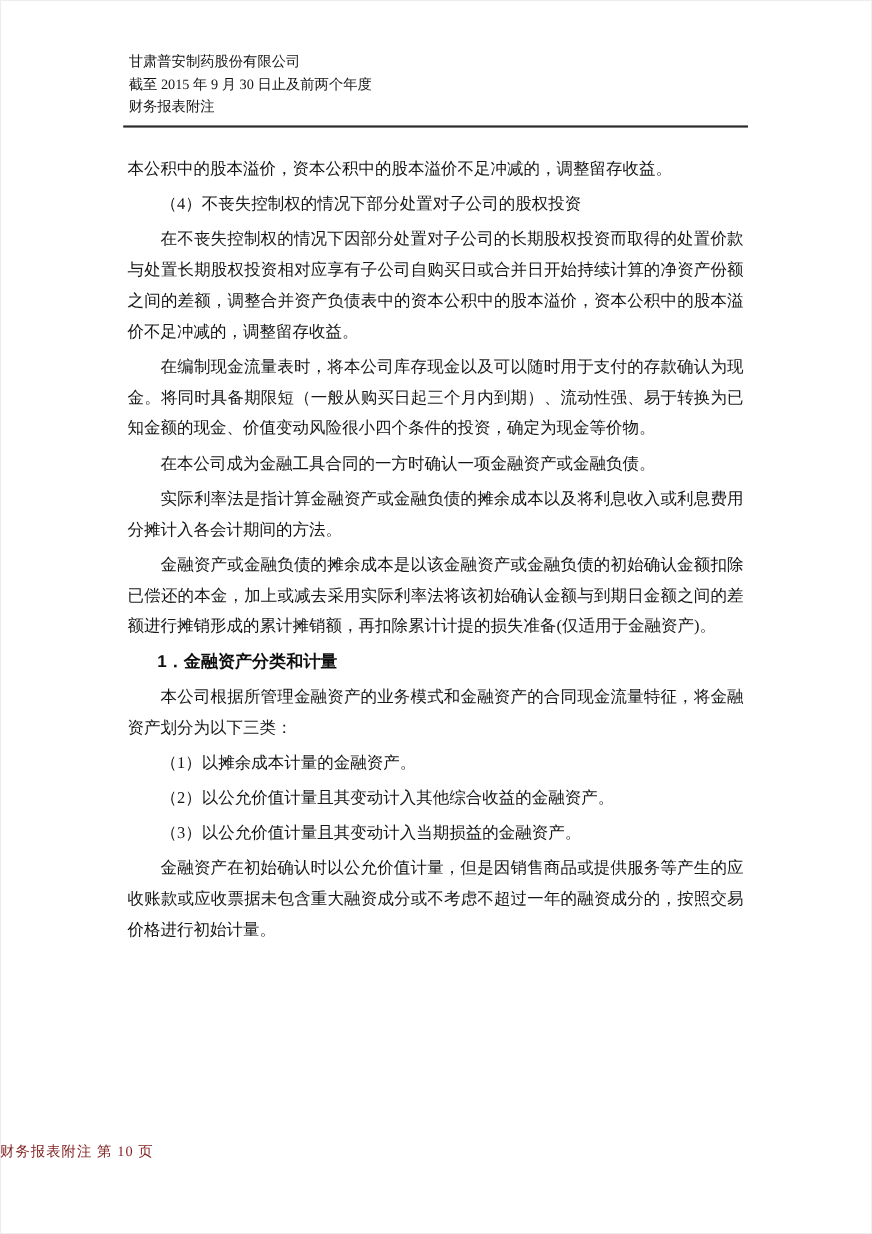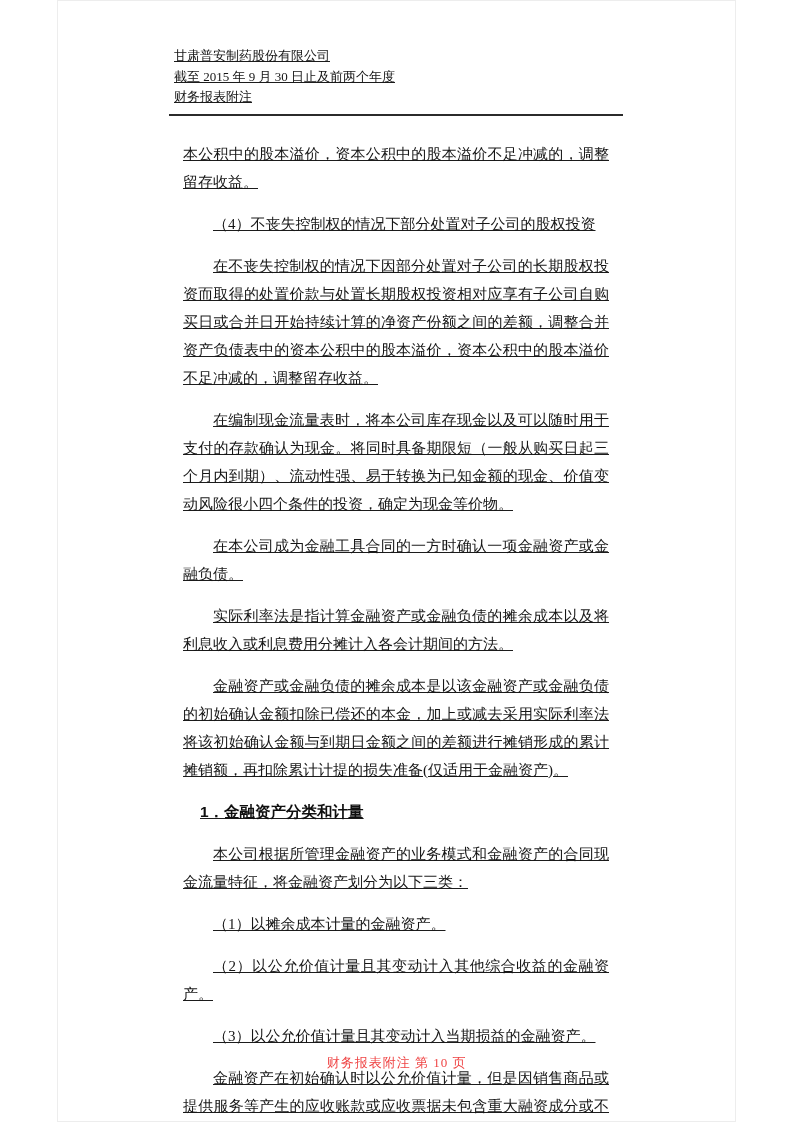--- a/index.html
+++ b/index.html
@@ -1,28 +1,27 @@
 <!DOCTYPE html>
 <html><head>
 <meta charset="utf-8">
 <style>
   * { box-sizing: border-box; }
   html, body { margin: 0; padding: 0; background: #ffffff; }
 
   .page {
     position: relative;
-    width: 679px;
+    width: 793px;
     height: 1122px;
     margin: 0 auto;
     background: #ffffff;
     color: #1c1c1c;
     box-shadow: inset 0 0 0 1px #ededed;
     overflow: hidden;
     font-family: "Liberation Serif", "DejaVu Serif", serif;
-    text-decoration: underline;
   }
 
   .doc-header {
     padding: 46px 113px 0 117px;
     font-size: 13px;
     line-height: 20.5px;
     color: #151515;
   }
 
   .header-divider {
@@ -34,41 +33,40 @@
 
   .doc-body {
     margin: 24px 113px 0 112px;
     font-size: 15px;
     line-height: 28px;
     text-align: justify;
     text-justify: inter-ideograph;
     color: #161616;
   }
 
-  .doc-body p { margin: 14px; text-indent: 2em; }
+  .doc-body p { margin: 4px; text-indent: 2em; }
   .doc-body p.cont { text-indent: 0; }
 
   .doc-body p.heading {
     font-weight: bold;
     font-family: "Liberation Sans", "DejaVu Sans", sans-serif;
     margin: 2px 0;
     font-size: 15.5px;
     color: #0f0f0f;
   }
 
   .doc-footer {
     position: absolute;
     left: 0;
     right: 0;
     top: 1038px;
-    text-align: center;
+    text-align: left;
     font-size: 13px;
     letter-spacing: 1px;
-    color: #ef4444;
-    margin-top: 16px;
+    color: #7f1d1d;
   }
 </style>
 </head>
 <body>
 
 <div class="page">
 
   <header class="doc-header">
     <div>甘肃普安制药股份有限公司</div>
     <div>截至 2015 年 9 月 30 日止及前两个年度</div>

